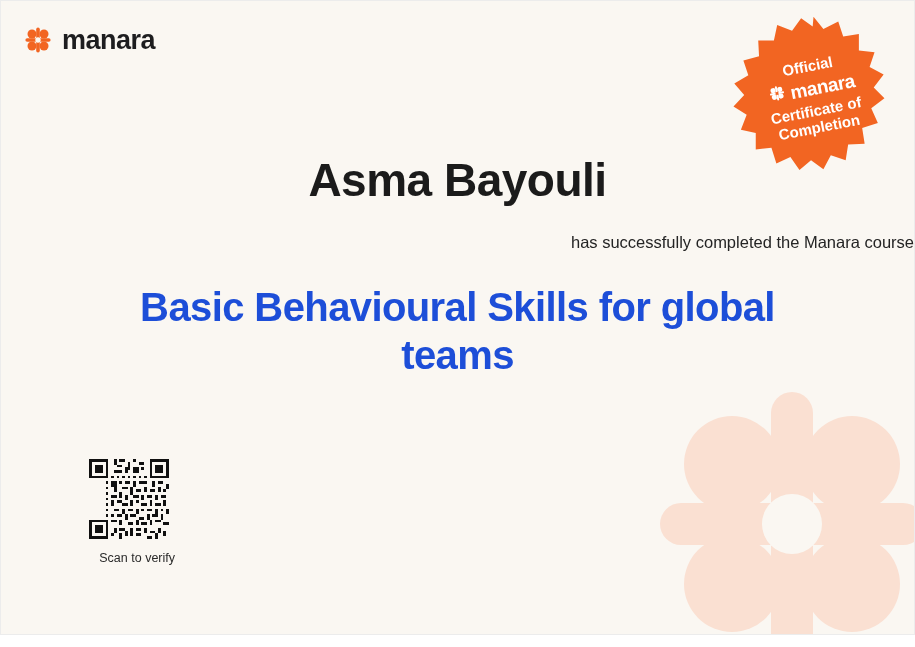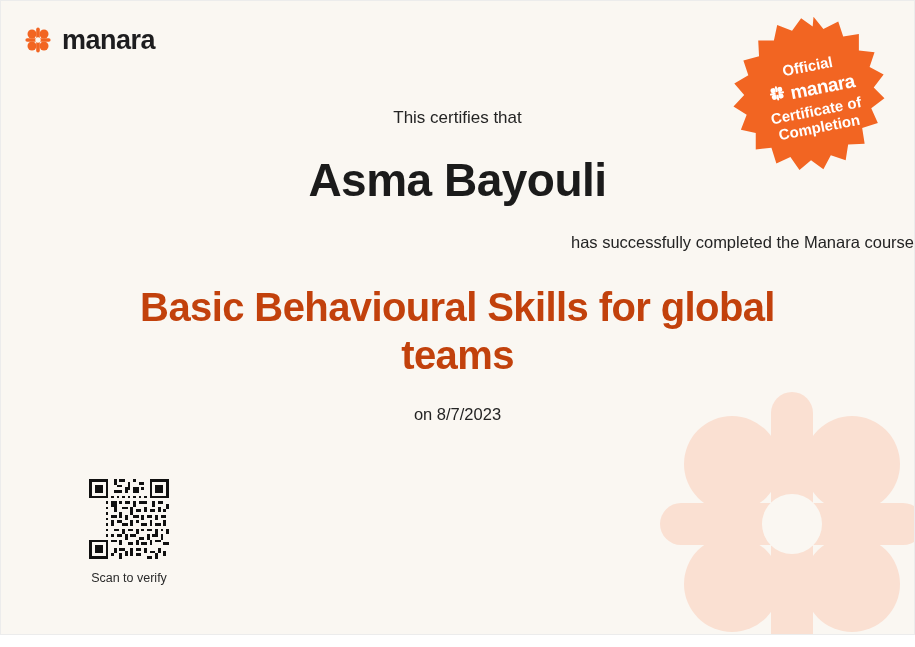--- a/index.html
+++ b/index.html
@@ -68,21 +68,21 @@
   #line-completed {
     top: 232px;
     font-size: 16.5px;
     color: #242424;
     text-align: right;
   }
   #course-title {
     top: 282px;
     font-size: 40px;
     font-weight: 700;
-    color: #c2410c;
+    color: #1d4ed8;
     line-height: 1.2;
     letter-spacing: -0.6px;
     padding: 0 120px;
   }
   #date-line {
     top: 404px;
     font-size: 16.5px;
     color: #242424;
   }
 
@@ -121,23 +121,23 @@
   }
   #seal .seal-line3 {
     font-size: 15px;
     max-width: 108px;
   }
 
   
   #qr-block {
     position: absolute;
     left: 82px;
-    top: 478px;
+    top: 458px;
     width: 92px;
-    text-align: center;
+    text-align: right;
   }
   #qr-code {
     width: 92px;
     height: 80px;
     display: block;
   }
   #qr-caption {
     margin-top: 12px;
     font-size: 12.5px;
     color: #2a2a2a;
@@ -173,25 +173,23 @@
           <rect x="8" y="44" width="84" height="12" rx="6"></rect>
         </g>
         <g fill="#faf7f2">
           <circle cx="50" cy="50" r="9"></circle>
         </g>
       </svg>
     </span>
     <span class="wordmark">manara</span>
   </div>
 
-  <div class="center-col" id="line-certifies">This certifies that</div>
   <div class="center-col" id="recipient-name">Asma Bayouli</div>
   <div class="center-col" id="line-completed">has successfully completed the Manara course</div>
   <div class="center-col" id="course-title">Basic Behavioural Skills for global teams</div>
-  <div class="center-col" id="date-line">on 8/7/2023</div>
 
   <div id="seal">
     <svg viewBox="0 0 200 200" width="165" height="165" aria-hidden="true">
       <polygon fill="#f26522" points="100,2 112,17 130,8 136,26 155,23 155,43 174,45 168,63 185,72 173,88 186,101 170,113 178,131 159,137 162,156 142,157 139,176 121,170 112,187 97,176 83,188 72,172 55,180 49,161 30,163 30,143 12,139 19,121 3,111 16,97 4,83 21,73 15,55 34,50 33,31 52,31 56,12 74,19 85,4 99,14"></polygon>
     </svg>
     <div class="seal-text">
       <div class="seal-line1">Official</div>
       <div class="seal-brand">
         <span>
           <svg viewBox="0 0 100 100" width="17" height="17" aria-hidden="true">

